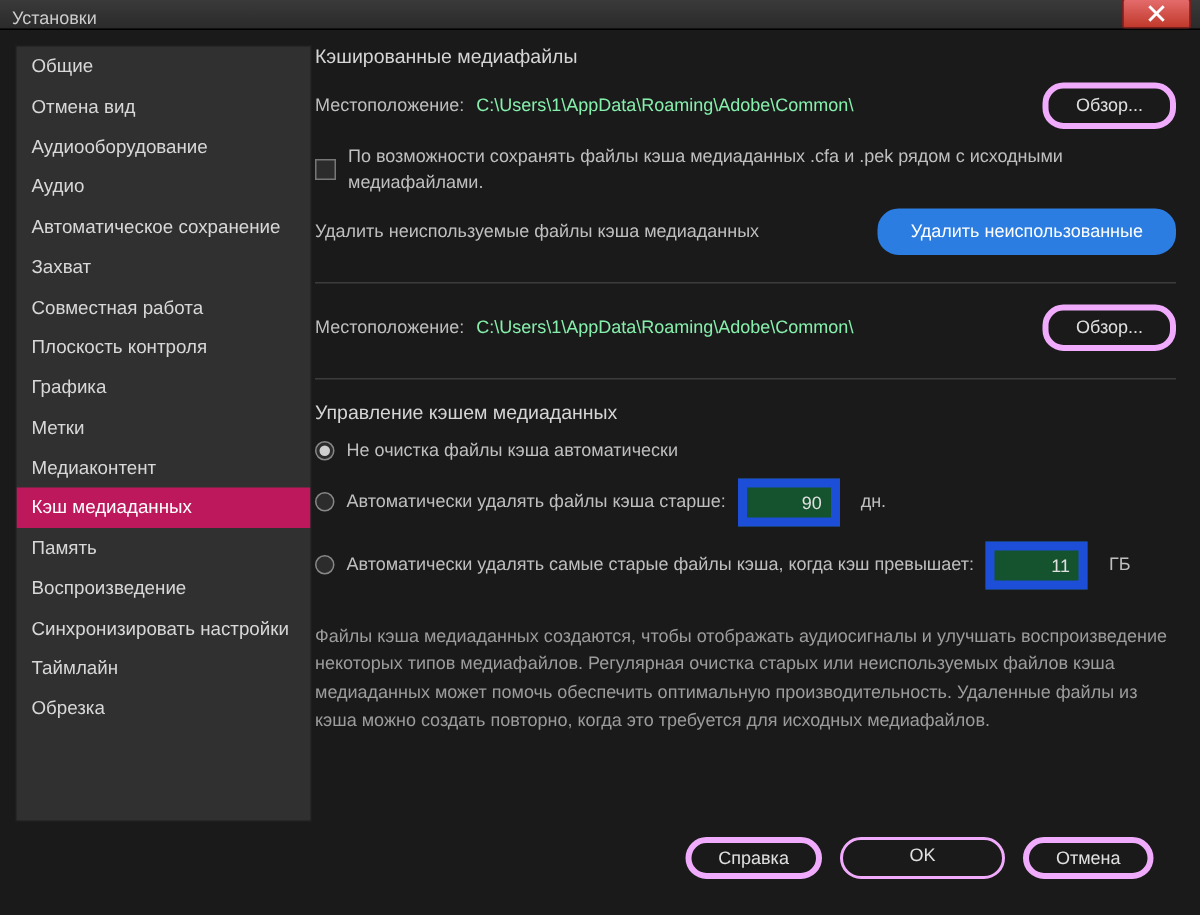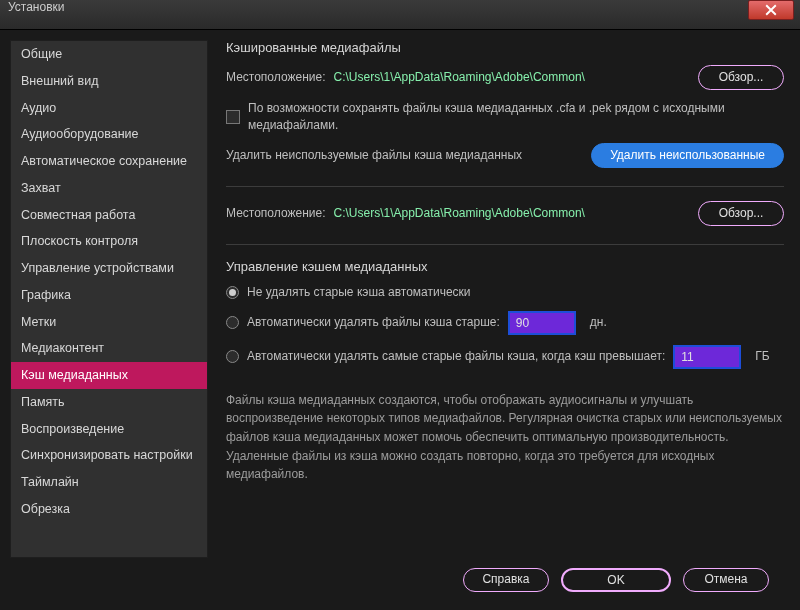--- a/index.html
+++ b/index.html
@@ -1,42 +1,42 @@
 <!DOCTYPE html>
 <html><head>
 <meta charset="utf-8">
 <style>
   * { box-sizing: border-box; margin: 0; padding: 0; }
   html, body { width: 800px; height: 610px; font-family: "Segoe UI", Arial, sans-serif; overflow: hidden; }
   body { background: #1a1a1a; }
 
   .titlebar {
-    height: 30px;
+    height: 20px;
     background: linear-gradient(#3a3a3a,#2a2a2a);
     border-bottom: 1px solid #000;
-    display: flex; align-items: flex-start; justify-content: space-between;
+    display: flex; align-items: flex-end; justify-content: space-between;
     padding-left: 8px;
   }
   .titlebar-title { color: #ccc; font-size: 12px; }
   .close-btn {
     width: 46px; height: 20px;
     background: linear-gradient(#e46b6b,#c0392b);
     border: 1px solid #7a1f1f;
     border-radius: 2px;
     display: flex; align-items: center; justify-content: center;
     margin-right: 6px;
     cursor: pointer;
   }
   .close-btn svg { width: 12px; height: 12px; }
 
   .shell {
     display: flex;
     height: 528px;
     padding: 10px 10px 0 10px;
-    gap: 16px;
+    gap: 0;
   }
 
   .sidebar {
     width: 198px;
     background: #303030;
     border: 1px solid #1e1e1e;
     overflow: hidden;
     font-size: 12.5px;
   }
   .sidebar-item {
@@ -58,21 +58,21 @@
     overflow: hidden;
   }
   .section { margin-bottom: 18px; }
   .section-title { color: #d5d5d5; margin-bottom: 10px; font-size: 13px; }
 
   .row { display: flex; align-items: center; gap: 8px; margin-bottom: 10px; line-height: 1.4; }
   .label { color: #bfbfbf; }
   .value { color: #86efac; flex: 1; }
 
   .pill-btn {
-    border: 1px solid #f0abfc;
+    border: 4px solid #f0abfc;
     background: transparent;
     color: #e0e0e0;
     border-radius: 14px;
     padding: 3px 18px;
     font-size: 12px;
     cursor: pointer;
     min-width: 86px;
     text-align: center;
   }
   .pill-btn.primary {
@@ -99,26 +99,27 @@
     background: #2c2c2c;
     display: inline-flex; align-items: center; justify-content: center;
     flex: 0 0 13px;
     cursor: pointer;
   }
   .radio.checked::after {
     content: ""; width: 7px; height: 7px; border-radius: 50%; background: #cfcfcf;
   }
 
   .num-input {
-    background: #6d28d9;
-    border: 2px solid #1d4ed8;
+    background: #14532d;
+    border: 6px solid #1d4ed8;
     color: #e0e0e0;
     width: 68px;
     padding: 3px 6px;
     font-size: 12px;
+    text-align: right;
   }
   .unit { color: #bfbfbf; margin-left: 6px; }
 
   .help-text { color: #9c9c9c; line-height: 1.55; margin-top: 22px; }
 
   .footer {
     display: flex;
     justify-content: flex-end;
     gap: 12px;
     padding: 10px 31px 0 0;
@@ -135,28 +136,27 @@
     <svg viewBox="0 0 10 10">
       <path d="M1 1 L9 9 M9 1 L1 9" stroke="#fff" stroke-width="1.6" fill="none"></path>
     </svg>
   </div>
 </div>
 
 <div class="shell">
 
   <div class="sidebar" id="sidebar">
       <div class="sidebar-item">Общие</div>
-      <div class="sidebar-item">Внешний вид</div>
+      <div class="sidebar-item">Отмена вид</div>
+      <div class="sidebar-item">Аудиооборудование</div>
       <div class="sidebar-item">Аудио</div>
-      <div class="sidebar-item">Аудиооборудование</div>
       <div class="sidebar-item">Автоматическое сохранение</div>
       <div class="sidebar-item">Захват</div>
       <div class="sidebar-item">Совместная работа</div>
       <div class="sidebar-item">Плоскость контроля</div>
-      <div class="sidebar-item">Управление устройствами</div>
       <div class="sidebar-item">Графика</div>
       <div class="sidebar-item">Метки</div>
       <div class="sidebar-item">Медиаконтент</div>
       <div class="sidebar-item selected">Кэш медиаданных</div>
       <div class="sidebar-item">Память</div>
       <div class="sidebar-item">Воспроизведение</div>
       <div class="sidebar-item">Синхронизировать настройки</div>
       <div class="sidebar-item">Таймлайн</div>
       <div class="sidebar-item">Обрезка</div>
     </div>
@@ -190,21 +190,21 @@
       </div>
     </div>
 
     <hr class="sep">
 
     <div class="section">
       <div class="section-title">Управление кэшем медиаданных</div>
 
       <div class="row">
         <span class="radio checked"></span>
-        <span>Не удалять старые кэша автоматически</span>
+        <span>Не очистка файлы кэша автоматически</span>
       </div>
 
       <div class="row">
         <span class="radio"></span>
         <span>Автоматически удалять файлы кэша старше:</span>
         <input class="num-input" value="90" style="">
         <span class="unit">дн.</span>
       </div>
 
       <div class="row">

